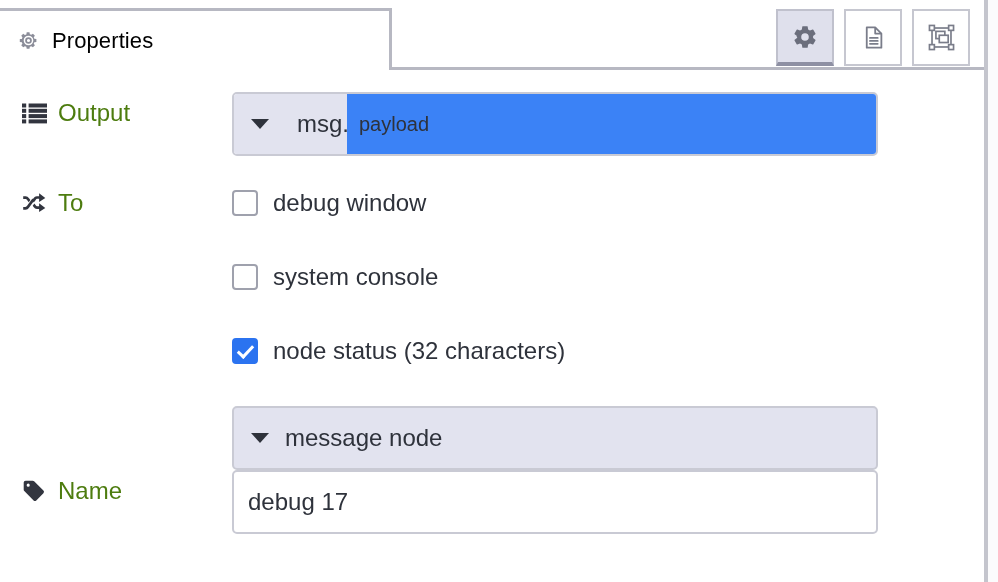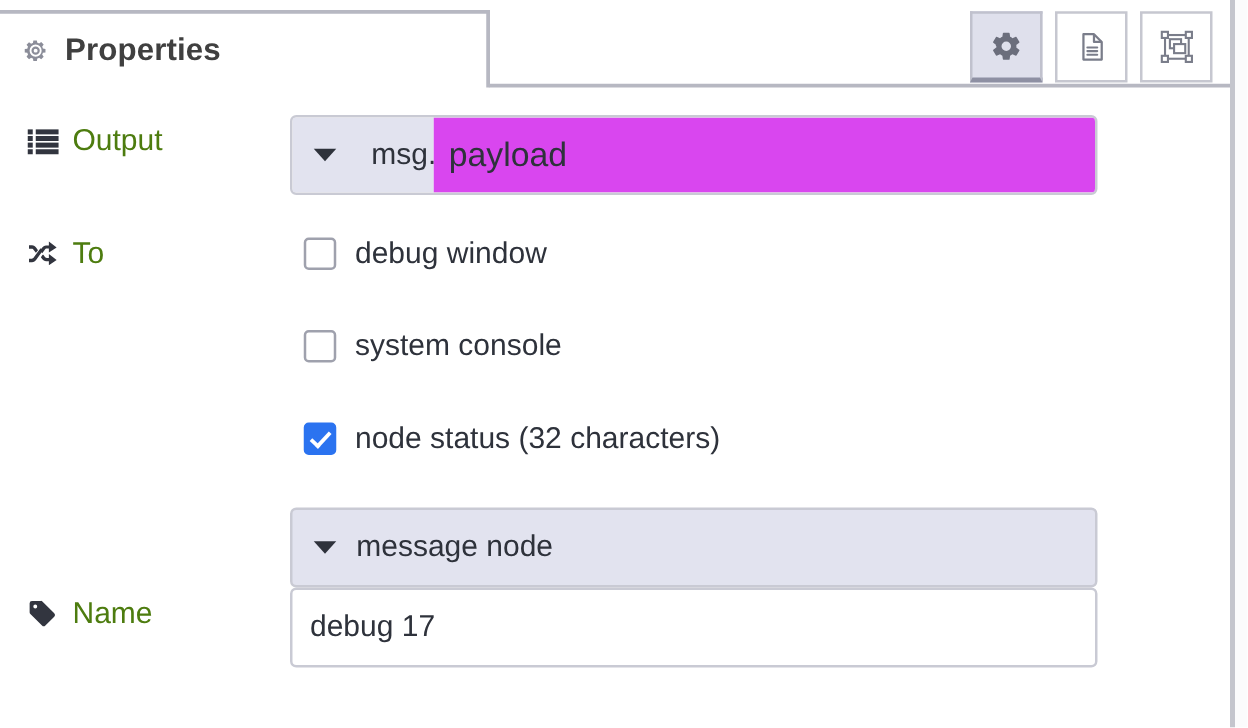--- a/index.html
+++ b/index.html
@@ -80,23 +80,23 @@
     cursor: pointer;
   }
   #tab-properties .gear-glyph {
     width: 21px;
     height: 21px;
     flex: 0 0 auto;
     margin-right: 13px;
     display: block;
   }
   #tab-properties .tab-label {
-    font-size: 25px;
-    font-weight: bold;
-    color: #404040;
+    font-size: 22px;
+    font-weight: normal;
+    color: #000000;
     letter-spacing: 0.1px;
   }
 
   
   #editor-toolbar {
     position: absolute;
     right: 14px;
     top: 9px;
     display: flex;
     gap: 10px;
@@ -183,24 +183,24 @@
     font-size: 24px;
     color: #2e323b;
     margin-left: 28px;
     white-space: nowrap;
   }
   #output-value-input {
     flex: 1 1 auto;
     border: 0;
     outline: none;
     font-family: "Liberation Sans", sans-serif;
-    font-size: 27px;
+    font-size: 20px;
     color: #2e323b;
     padding: 0 0 0 12px;
-    background: #d946ef;
+    background: #3b82f6;
     min-width: 0;
   }
 
   
   .checkbox-row {
     display: flex;
     align-items: center;
     cursor: pointer;
     height: 32px;
   }
@@ -337,21 +337,21 @@
 
     <div id="output-field">
       <div id="output-type-select">
         <span class="caret"></span>
         <span id="output-type-label">msg.</span>
       </div>
       <input id="output-value-input" type="text" value="payload" placeholder="payload" style="">
     </div>
   </div>
 
-  <div class="form-row" style="top:182px;gap:11px;">
+  <div class="form-row" style="top:182px;">
     <div class="row-label">
       <span class="label-icon">
         <svg width="25" height="22" viewBox="0 0 24 22">
           <path fill="#32353f" d="M16.6 1.2v3.1h-2.2c-1.5 0-2.5.8-3.4 2l-1.4 1.9 1.7 2.3 1.9-2.6c.6-.8 1-1.1 1.7-1.1h1.7v3.1L22.8 6z"></path>
           <path fill="#32353f" d="M16.6 11.2v3.1h-1.7c-.7 0-1.1-.3-1.7-1.1l-1.3-1.7-1.7 2.3.9 1.2c.9 1.2 1.9 2 3.4 2h2.1v3.1L22.8 16z"></path>
           <path fill="#32353f" d="M7.9 8.1L6.5 6.2c-.9-1.2-1.9-2-3.4-2H.7v2.8h2.2c.7 0 1.1.3 1.7 1.1l1.6 2.1z"></path>
           <path fill="#32353f" d="M4.6 13.8c-.6.8-1 1.1-1.7 1.1H.7v2.8h2.4c1.5 0 2.5-.8 3.4-2l5.1-6.9-1.7-2.3z"></path>
         </svg>
       </span>
       <span class="label-text">To</span>

